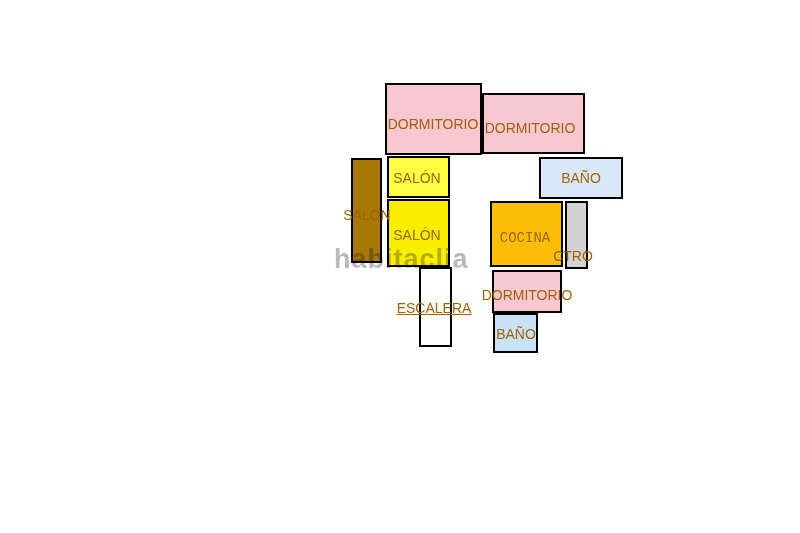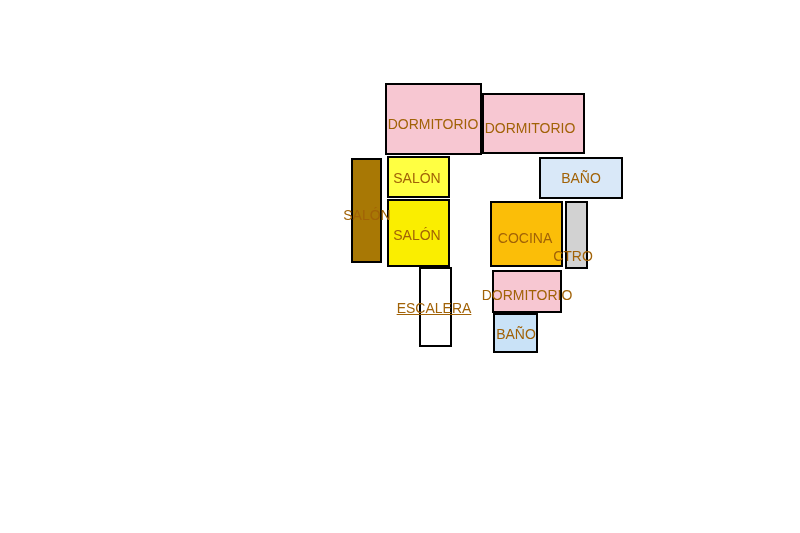--- a/index.html
+++ b/index.html
@@ -41,34 +41,35 @@
     color: rgba(130, 130, 130, 0.55);
     mix-blend-mode: multiply;
     z-index: 4;
     pointer-events: none;
   }
 </style>
 </head>
 <body>
 
 <div class="canvas">
+  <span class="watermark">habitaclia</span>
 <div class="room" style="left: 385px; top: 83px; width: 97px; height: 72px; background: rgb(247, 199, 210);"></div>
     <span class="room-label" style="left: 433px; top: 124px;">DORMITORIO</span>
     <div class="room" style="left: 482px; top: 93px; width: 103px; height: 61px; background: rgb(247, 199, 210);"></div>
     <span class="room-label" style="left: 530px; top: 128px;">DORMITORIO</span>
     <div class="room" style="left: 351px; top: 158px; width: 31px; height: 105px; background: rgb(168, 120, 5);"></div>
     <span class="room-label" style="left: 367px; top: 215px;">SALÓN</span>
     <div class="room" style="left: 387px; top: 156px; width: 63px; height: 42px; background: rgb(255, 255, 66);"></div>
     <span class="room-label" style="left: 417px; top: 178px;">SALÓN</span>
     <div class="room" style="left: 387px; top: 199px; width: 63px; height: 68px; background: rgb(250, 238, 0);"></div>
     <span class="room-label" style="left: 417px; top: 235px;">SALÓN</span>
     <div class="room" style="left: 539px; top: 157px; width: 84px; height: 42px; background: rgb(217, 232, 248);"></div>
     <span class="room-label" style="left: 581px; top: 178px;">BAÑO</span>
     <div class="room" style="left: 490px; top: 201px; width: 73px; height: 66px; background: rgb(251, 190, 8);"></div>
-    <span class="room-label" style="left: 525px; top: 238px;">COCINA</span>
+    <span class="room-label" style="left: 525px; top: 238px; font-family: Liberation Mono, monospace;">COCINA</span>
     <div class="room" style="left: 565px; top: 201px; width: 23px; height: 68px; background: rgb(210, 210, 210);"></div>
     <span class="room-label" style="left: 573px; top: 256px;">CTRO</span>
     <div class="room" style="left: 492px; top: 270px; width: 70px; height: 43px; background: rgb(247, 199, 210);"></div>
     <span class="room-label" style="left: 527px; top: 295px;">DORMITORIO</span>
     <div class="room" style="left: 419px; top: 267px; width: 33px; height: 80px; background: rgb(255, 255, 255);"></div>
     <span class="room-label" style="left: 434px; top: 308px; text-decoration: underline;">ESCALERA</span>
     <div class="room" style="left: 493px; top: 313px; width: 45px; height: 40px; background: rgb(201, 226, 247);"></div>
     <span class="room-label" style="left: 516px; top: 334px;">BAÑO</span>
   </div>
 

